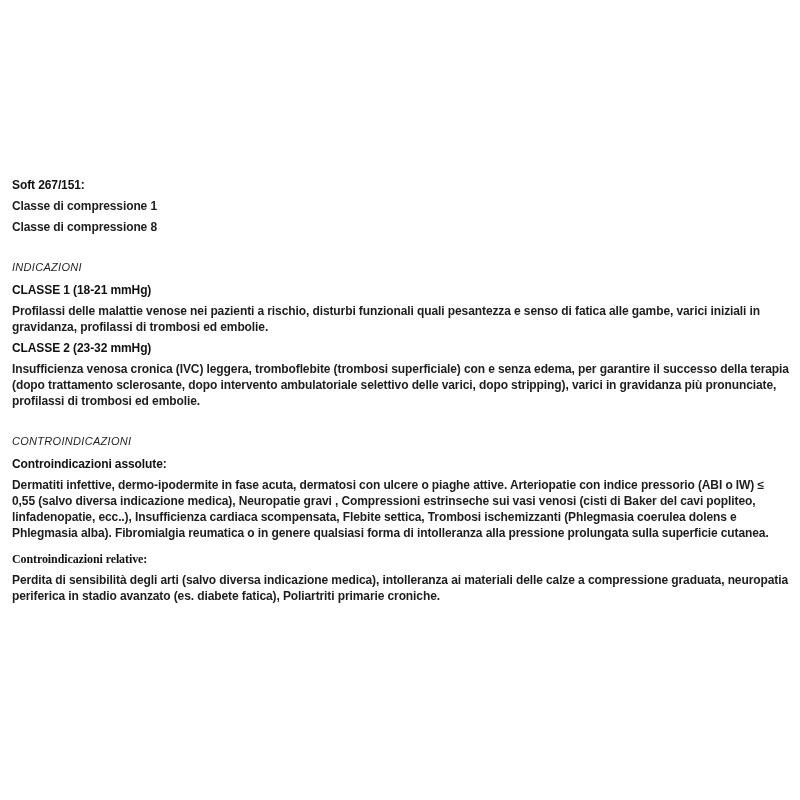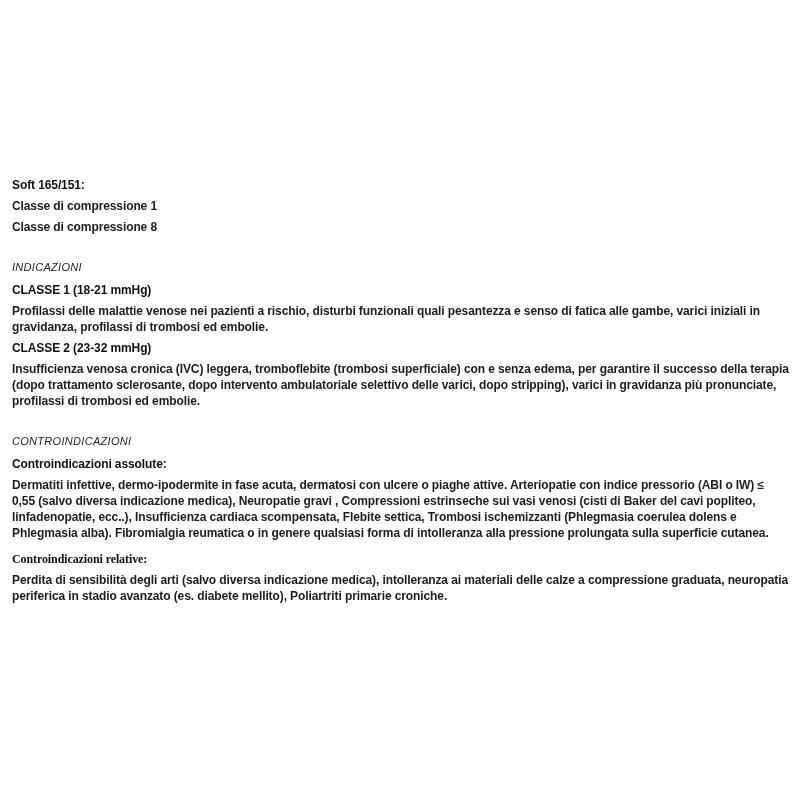--- a/index.html
+++ b/index.html
@@ -53,31 +53,31 @@
   .spaced-top {
     margin-top: 10px;
     font-family: Liberation Serif, serif;
   }
 </style>
 </head>
 <body>
 
 <div class="content" id="content-root">
     <div class="section">
-      <p class="line-bold">Soft 165/151:</p>
+      <p class="line-bold">Soft 267/151:</p>
       <p class="line-body">Classe di compressione 1</p>
       <p class="line-body">Classe di compressione 8</p>
     </div>
     <div class="section">
       <h3 class="sec-title">INDICAZIONI</h3>
       <p class="line-bold">CLASSE 1 (18-21 mmHg)</p>
       <p class="line-body">Profilassi delle malattie venose nei pazienti a rischio, disturbi funzionali quali pesantezza e senso di fatica alle gambe, varici iniziali in gravidanza, profilassi di trombosi ed embolie.</p>
       <p class="line-bold">CLASSE 2 (23-32 mmHg)</p>
       <p class="line-body">Insufficienza venosa cronica (IVC) leggera, tromboflebite (trombosi superficiale) con e senza edema, per garantire il successo della terapia (dopo trattamento sclerosante, dopo intervento ambulatoriale selettivo delle varici, dopo stripping), varici in gravidanza più pronunciate, profilassi di trombosi ed embolie.</p>
     </div>
     <div class="section">
       <h3 class="sec-title">CONTROINDICAZIONI</h3>
       <p class="line-bold">Controindicazioni assolute:</p>
       <p class="line-body">Dermatiti infettive, dermo-ipodermite in fase acuta, dermatosi con ulcere o piaghe attive. Arteriopatie con indice pressorio (ABI o IW) ≤ 0,55 (salvo diversa indicazione medica), Neuropatie gravi , Compressioni estrinseche sui vasi venosi (cisti di Baker del cavi popliteo, linfadenopatie, ecc..), Insufficienza cardiaca scompensata, Flebite settica, Trombosi ischemizzanti (Phlegmasia coerulea dolens e Phlegmasia alba). Fibromialgia reumatica o in genere qualsiasi forma di intolleranza alla pressione prolungata sulla superficie cutanea.</p>
       <p class="line-bold spaced-top">Controindicazioni relative:</p>
-      <p class="line-body">Perdita di sensibilità degli arti (salvo diversa indicazione medica), intolleranza ai materiali delle calze a compressione graduata, neuropatia periferica in stadio avanzato (es. diabete mellito), Poliartriti primarie croniche.</p>
+      <p class="line-body">Perdita di sensibilità degli arti (salvo diversa indicazione medica), intolleranza ai materiali delle calze a compressione graduata, neuropatia periferica in stadio avanzato (es. diabete fatica), Poliartriti primarie croniche.</p>
     </div>
   </div>
 
 </body></html>

